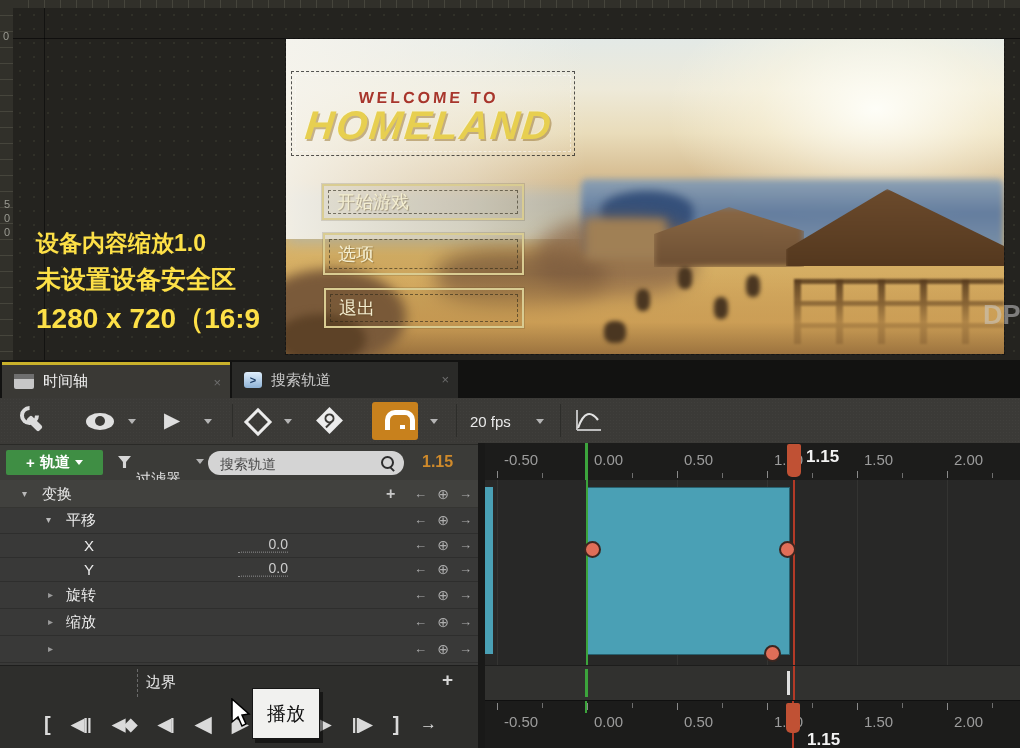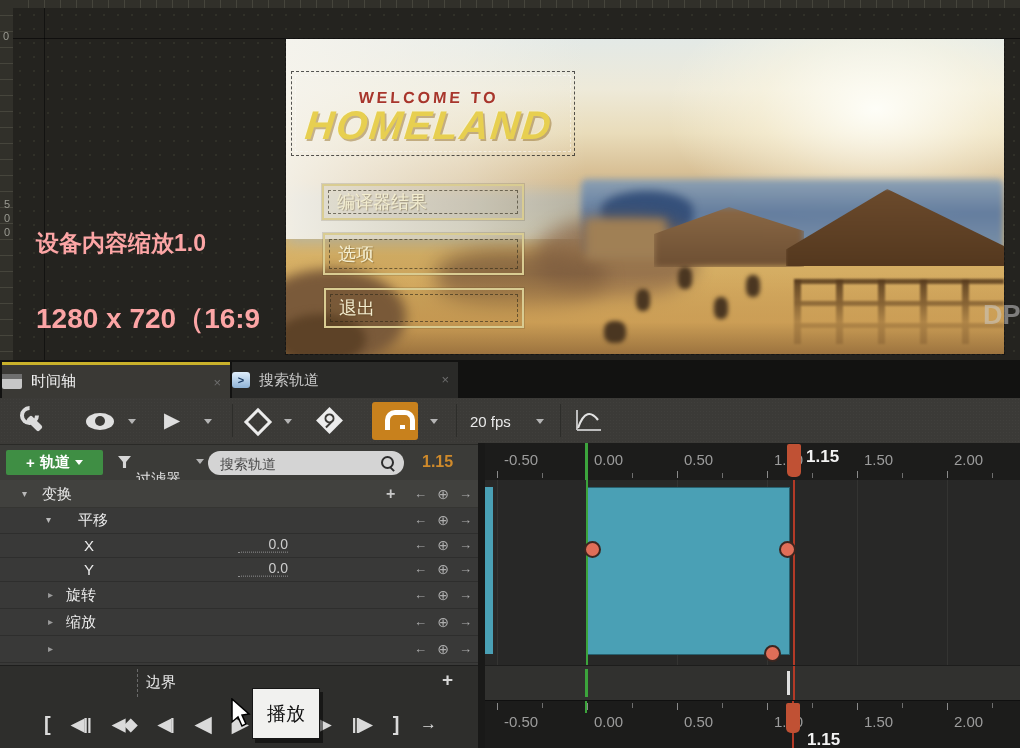--- a/index.html
+++ b/index.html
@@ -14,21 +14,21 @@
     background-image:radial-gradient(circle,rgba(225,220,160,.07) 1px,transparent 1.3px);
     background-size:14px 14px;}
   .ruler-left{left:0;top:0;width:13px;height:360px;background:#31302a;
     background-image:repeating-linear-gradient(180deg,transparent 0 15px,#46453c 15px 16px);}
   .ruler-top{left:13px;top:0;width:1007px;height:8px;background:#31302a;
     background-image:repeating-linear-gradient(90deg,transparent 0 15px,#46453c 15px 16px);}
   .rl-num{color:#9a9a92;font-size:11px;line-height:11px;}
   .rl-vert{writing-mode:vertical-lr;text-orientation:upright;letter-spacing:2px;}
   .axis-h{left:13px;top:38px;width:1007px;height:1px;background:rgba(0,0,0,.55);}
   .axis-v{left:44px;top:8px;width:1px;height:352px;background:rgba(0,0,0,.45);}
-  .vp-text{color:#fca5a5;font-weight:bold;white-space:nowrap;}
+  .vp-text{color:#fde047;font-weight:bold;white-space:nowrap;}
   .dpi{left:983px;top:300px;font-size:27px;font-weight:bold;color:rgba(200,200,200,.55);z-index:30;}
 
   
   .preview{left:285px;top:38px;width:718px;height:315px;overflow:hidden;z-index:20;
     border:1px dashed rgba(20,20,20,.85);box-shadow:inset 0 0 0 1px rgba(255,255,255,.35);}
   .layer{position:absolute;}
   .sky{inset:0;background:linear-gradient(180deg,#e3e9e6 0%,#eeead9 16%,#e9dcba 30%,#d8c096 42%,#cfae76 52%,#dab66b 62%,#d3aa60 78%,#bf9551 100%);}
   .sun{left:380px;top:-60px;width:420px;height:260px;
     background:radial-gradient(closest-side,rgba(255,255,250,.95),rgba(255,250,230,.45) 55%,transparent);}
   .haze-left{left:0;top:0;width:300px;height:200px;
@@ -63,21 +63,21 @@
     font-style:italic;letter-spacing:2px;transform:skewX(-6deg);white-space:nowrap;z-index:6;
     text-shadow:2px 2px 0 rgba(140,100,25,.45),-1px -1px 0 rgba(255,255,210,.3);}
   .menu-btn{border:2px solid #d9cc92;background:rgba(120,90,40,.08);z-index:6;
     box-shadow:0 0 0 1px rgba(60,50,20,.15);}
   .menu-btn .dash{position:absolute;inset:4px;border:1px dashed rgba(45,40,25,.6);}
   .menu-btn .lbl{position:absolute;left:13px;top:0;bottom:0;display:flex;align-items:center;
     color:#f3edcf;font-size:18px;text-shadow:1px 1px 1px rgba(80,60,20,.4);}
 
   
   .tabbar{left:0;top:360px;width:1020px;height:38px;background:#121211;}
-  .tab{display:flex;align-items:center;box-sizing:border-box;}
+  .tab{display:flex;align-items:center;padding-left:12px;box-sizing:border-box;}
   .tab1{left:2px;top:2px;width:228px;height:36px;background:#3a3935;border-top:3px solid #c9b12b;}
   .tab2{left:232px;top:2px;width:226px;height:36px;background:#2a2a28;}
   .tab .lbl{margin-left:9px;font-size:15px;}
   .tab1 .lbl{color:#f0f0f0;} .tab2 .lbl{color:#c6c6c6;}
   .tab-close{position:absolute;right:9px;top:11px;color:#6d6d6d;font-size:13px;line-height:13px;}
   .seq-icon{width:20px;height:15px;background:#c7c7c7;border-radius:2px;position:relative;}
   .seq-icon::before{content:"";position:absolute;left:0;top:0;width:20px;height:5px;background:#6f6f6f;}
   .comp-icon{width:18px;height:16px;border-radius:3px;background:linear-gradient(180deg,#dfeefc,#8fb3d6);
     display:flex;align-items:center;justify-content:center;color:#16365e;font-size:11px;font-weight:bold;}
 
@@ -184,20 +184,21 @@
   <div class="abs viewport">
     <div class="abs vp-grid"></div>
     <div class="abs axis-h"></div>
     <div class="abs axis-v"></div>
     <div class="abs ruler-left"></div>
     <div class="abs ruler-top"></div>
     <div class="abs rl-num" style="left:3px;top:31px;">0</div>
     <div class="abs rl-num rl-vert" style="left:1px;top:198px;">500</div>
 
     <div class="abs vp-text" style="left:36px;top:228px;font-size:23px;">设备内容缩放1.0</div>
+    <div class="abs vp-text" style="left:36px;top:263px;font-size:25px;">未设置设备安全区</div>
     <div class="abs vp-text" style="left:36px;top:300px;font-size:28px;">1280 x 720（16:9</div>
     <div class="abs dpi">DPI</div>
 
     <div class="abs preview">
       <div class="layer sky"></div>
       <div class="layer sun"></div>
       <div class="layer sea2"></div>
       <div class="layer sea"></div>
       <div class="layer boat"></div>
       <div class="layer blob1"></div>
@@ -216,21 +217,21 @@
       <div class="layer ppl" style="left:318px;top:282px;width:22px;"></div>
       <div class="layer ppl" style="left:460px;top:236px;"></div>
 
       <div class="layer title-box"></div>
       <div class="layer title-box-inner"></div>
       <div class="layer welcome">WELCOME TO</div>
       <div class="layer homeland">HOMELAND</div>
 
       <div class="layer menu-btn" style="left:36px;top:145px;width:198px;height:32px;">
         <span class="dash"></span>
-        <span class="lbl">编译器结果</span>
+        <span class="lbl">开始游戏</span>
       </div>
       <div class="layer menu-btn" style="left:38px;top:249px;width:196px;height:36px;">
         <span class="dash"></span>
         <span class="lbl">退出</span>
       </div>
       <div class="layer menu-btn" style="left:37px;top:194px;width:197px;height:38px;">
         <span class="dash"></span>
         <span class="lbl">选项</span>
       </div>
     </div>
@@ -301,21 +302,21 @@
       <span class="tlabel" style="left:42px;font-family:Liberation Serif, serif;">变换</span>
       <span class="plus-track">+</span>
       <span class="navc">
           <span>←</span>
           <span class="mid">⊕</span>
           <span>→</span>
         </span>
     </div>
     <div class="trow" style="top:27px;height:26px;">
       <span class="tw" style="left:46px;">▾</span>
-      <span class="tlabel" style="left:78px;">平移</span>
+      <span class="tlabel" style="left:66px;">平移</span>
       <span class="navc">
           <span>←</span>
           <span class="mid">⊕</span>
           <span>→</span>
         </span>
     </div>
     <div class="trow" style="top:53px;height:24px;">
       <span class="tlabel" style="left:84px;">X</span>
       <span class="tvalue">0.0</span>
       <span class="navc">

